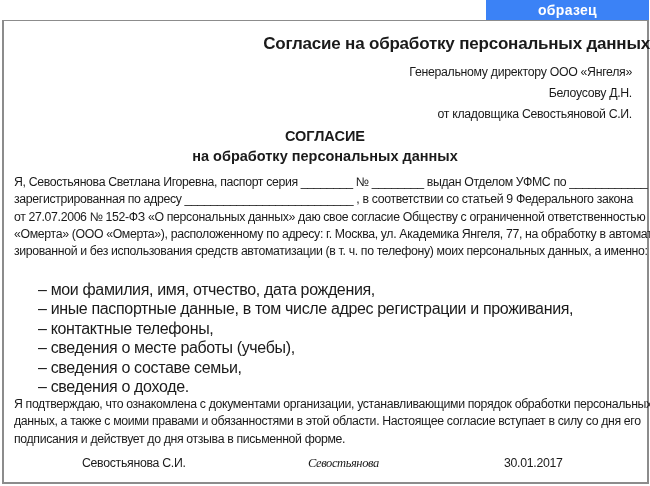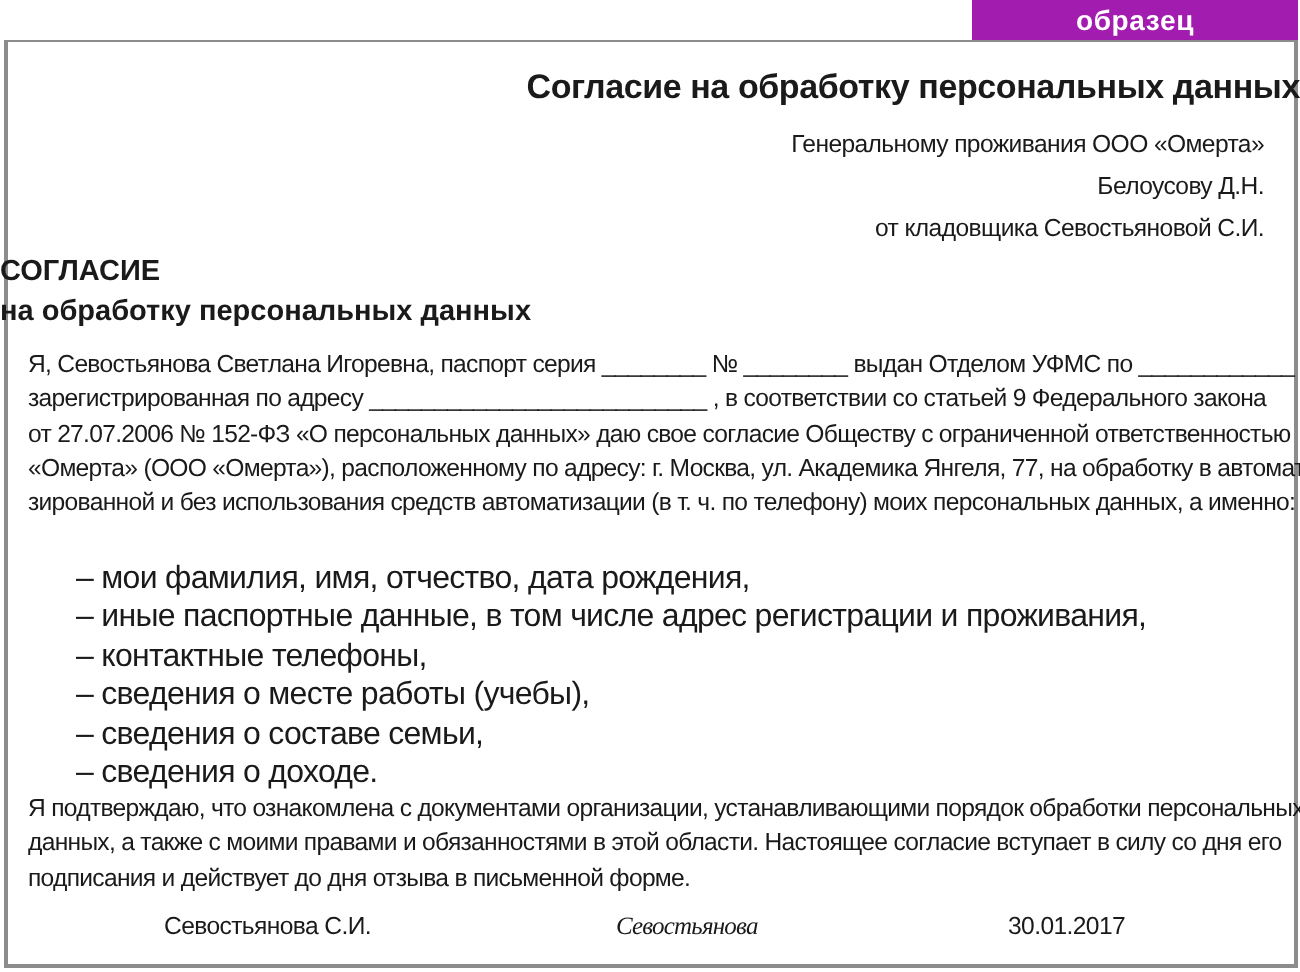--- a/index.html
+++ b/index.html
@@ -1,27 +1,27 @@
 <!DOCTYPE html>
 <html><head>
 <meta charset="utf-8">
 <style>
   html, body { margin:0; padding:0; background:#ffffff; }
   body { width:650px; height:486px; position:relative; overflow:hidden;
          font-family:"Liberation Sans", sans-serif; color:#1a1a1a; }
-  .badge { position:absolute; left:486px; top:0; width:163px; height:20px; background:#a21caf;
+  .badge { position:absolute; left:486px; top:0; width:163px; height:20px; background:#3b82f6;
            color:#fff; font-weight:bold; font-size:14px; line-height:20px; text-align:center;
            letter-spacing:0.3px; }
   .frame { position:absolute; left:2px; top:20px; width:643px; height:461px;
            border:2px solid #8c8c8c; border-top:1px solid #8c8c8c; box-sizing:content-box; }
   .doc-title { position:absolute; left:0; right:0; top:34px; text-align:right;
                font-weight:bold; font-size:17px; letter-spacing:-0.2px; }
   .addressee { position:absolute; right:18px; top:62px; text-align:right; font-size:12.3px;
                line-height:21px; letter-spacing:-0.3px; }
-  .heading { position:absolute; left:0; right:0; top:126px; text-align:left; font-weight:bold;
+  .heading { position:absolute; left:0; right:0; top:126px; text-align:center; font-weight:bold;
              font-size:14.5px; line-height:20px; }
   .body { position:absolute; left:14px; width:625px; font-size:12.3px; letter-spacing:-0.35px; }
   .para1 { top:174px; line-height:17.3px; }
   .para1 .line { white-space:nowrap; display:block; }
   .list { position:absolute; left:38px; top:280px; font-size:16px; line-height:19.4px;
           letter-spacing:-0.35px; }
   .list div { white-space:nowrap; }
   .para2 { top:396px; line-height:17.3px; }
   .para2 .line { white-space:nowrap; display:block; }
   .sig-row { position:absolute; top:456px; left:0; right:0; font-size:12.3px; letter-spacing:-0.3px; }
@@ -33,21 +33,21 @@
 </head>
 <body>
 
 <div class="badge">образец</div>
 
 <div class="frame"></div>
 
 <div class="doc-title">Согласие на обработку персональных данных</div>
 
 <div class="addressee">
-  <div>Генеральному проживания ООО «Омерта»</div>
+  <div>Генеральному директору ООО «Янгеля»</div>
   <div>Белоусову Д.Н.</div>
   <div>от кладовщика Севостьяновой С.И.</div>
 </div>
 
 <div class="heading">
   <div>СОГЛАСИЕ</div>
   <div>на обработку персональных данных</div>
 </div>
 
 <div class="body para1">

